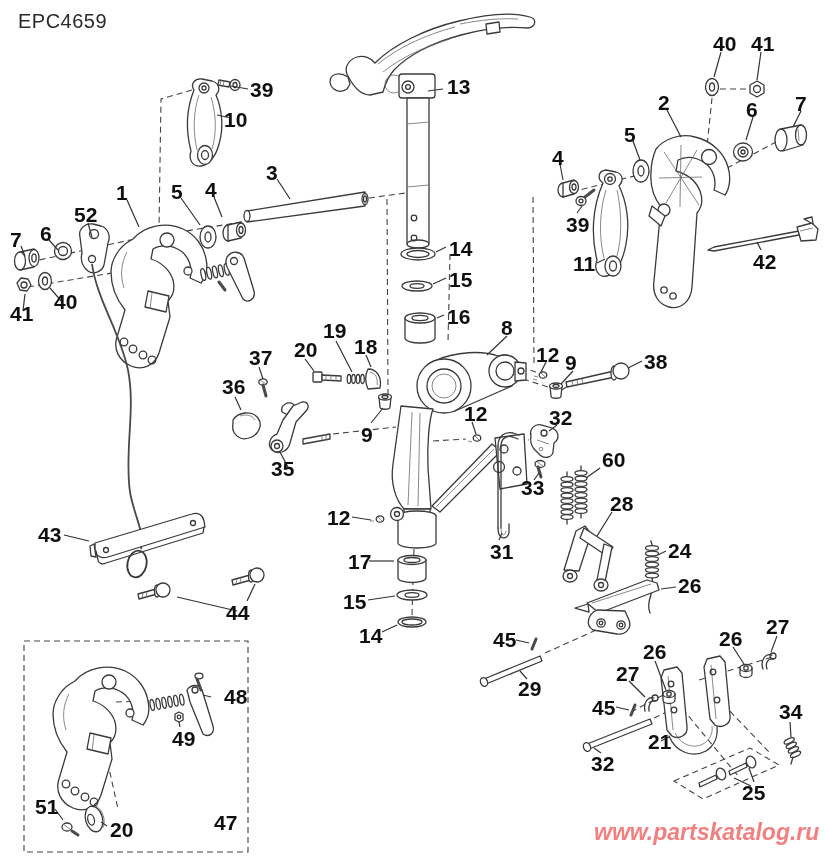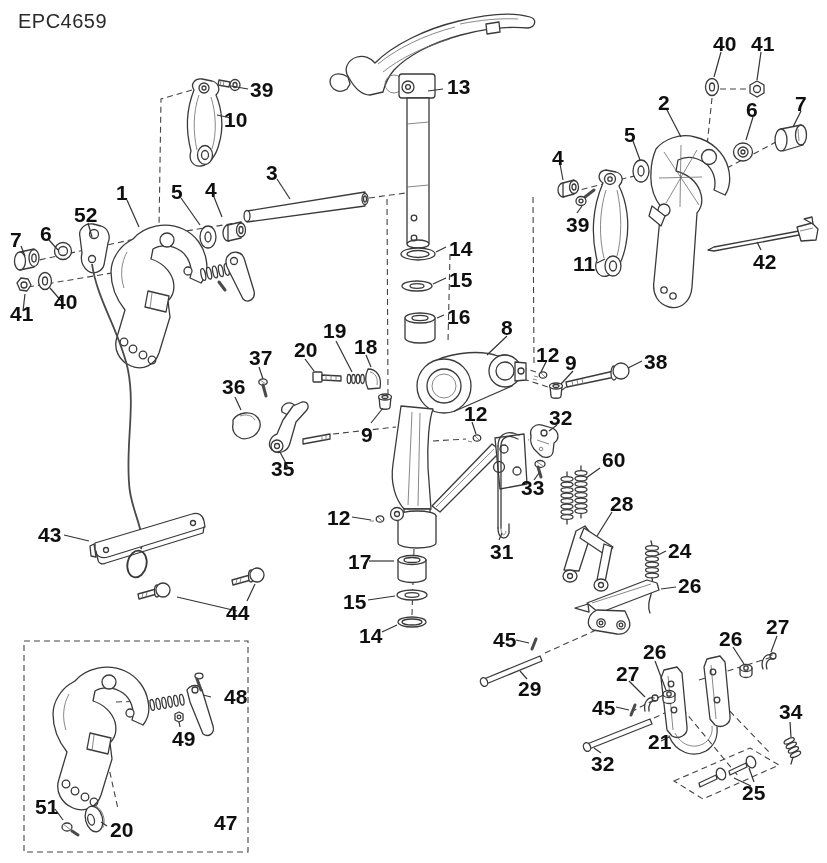--- a/index.html
+++ b/index.html
@@ -664,13 +664,14 @@
   <div class="lbl" style="left:648px;top:731px">21</div>
   <div class="lbl" style="left:591px;top:753px">32</div>
   <div class="lbl" style="left:779px;top:701px">34</div>
   <div class="lbl" style="left:742px;top:782px">25</div>
   <div class="lbl" style="left:224px;top:686px">48</div>
   <div class="lbl" style="left:172px;top:728px">49</div>
   <div class="lbl" style="left:214px;top:812px">47</div>
   <div class="lbl" style="left:35px;top:796px">51</div>
   <div class="lbl" style="left:110px;top:819px">20</div>
 
+  <div class="wm">www.partskatalog.ru</div>
 </div>
 
 </body></html>

